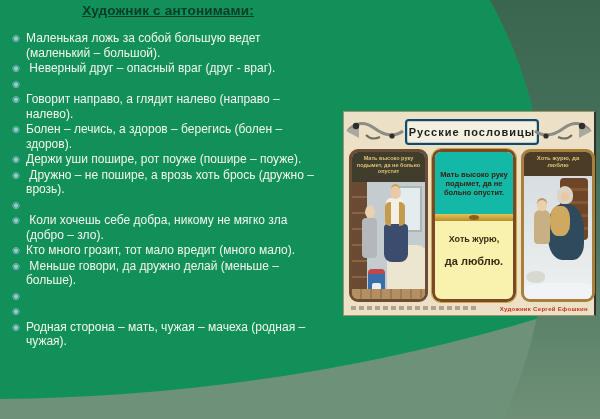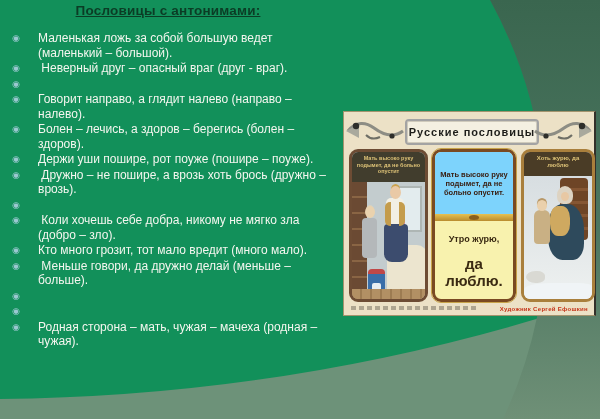--- a/index.html
+++ b/index.html
@@ -19,36 +19,36 @@
 
   
   .bullets{position:absolute;left:6px;top:31px;width:322px;}
   .b-row{display:flex;align-items:flex-start;margin:0 0 1px 0;}
   .b-mark{
     flex:0 0 20px;font-size:9px;line-height:14.5px;text-align:center;
     color:var(--bullet-blue,#9cc8d2);
   }
   .b-txt{
     flex:1;max-width:288px;font-size:12px;line-height:14.5px;
-    color:#f4f6ef;white-space:pre-wrap;margin-left:12px;
+    color:#f4f6ef;white-space:pre-wrap;
   }
 
   
   .poster{
     position:absolute;left:343px;top:111px;width:253px;height:205px;
     background:#ece1c6;border:1px solid #a4946e;border-right:2px solid #33302a;
     box-sizing:border-box;
   }
   .poster-header{position:absolute;left:0;top:5px;width:100%;height:28px;}
   .orn{position:absolute;top:2px;width:58px;height:24px;}
   .orn.left{left:2px;}
   .orn.right{right:2px;transform:scaleX(-1);}
   .banner{
     position:absolute;left:61px;top:2px;width:130px;height:22px;
-    background:#f4f0e1;border:2px solid #a3a3a3;border-radius:4px;
+    background:#f4f0e1;border:2px solid #0c4a6e;border-radius:4px;
     box-shadow:0 0 0 1px #cfcabb inset;
     display:flex;align-items:center;justify-content:center;
   }
   .banner-text{font-size:11px;font-weight:bold;color:#1d1d1a;letter-spacing:1px;white-space:nowrap;}
 
   .panel{position:absolute;top:37px;height:153px;box-sizing:border-box;border-radius:9px;overflow:hidden;}
   .panel-left {left:5px;  width:79px;border:3px solid #6d4c34;background:#c3ccce;}
   .panel-mid  {left:88px; width:84px;border:3px solid #7a4a22;outline:1px solid #c8a44a;background:#f8f2ae;}
   .panel-right{left:177px;width:74px;border:3px solid #a97f3c;background:linear-gradient(#d3dade,#eef1f0);}
 
@@ -72,30 +72,30 @@
   .mother-skirt{position:absolute;left:32px;top:42px;width:24px;height:38px;background:#3c4c6e;border-radius:4px 4px 8px 8px;}
   .boy-head{position:absolute;left:13px;top:24px;width:10px;height:12px;background:#ead2ae;border-radius:50%;box-shadow:0 -2px 0 -1px #d8d2c0;}
   .boy-body{position:absolute;left:10px;top:36px;width:15px;height:40px;background:#b4b8ba;border-radius:4px;}
   .backpack{position:absolute;left:16px;bottom:2px;width:17px;height:23px;background:#3a6ea8;border-radius:4px;border-top:5px solid #c04848;}
   .bp-pocket{position:absolute;left:4px;top:9px;width:9px;height:8px;background:#e8eef2;border-radius:2px;}
   .floor{position:absolute;left:0;bottom:0;width:100%;height:10px;background:#b29064;
          background-image:repeating-linear-gradient(90deg,#b29064 0 8px,#9d7c52 8px 10px);}
 
   
   .mid-top{
-    height:62px;background:#7dd3fc;display:flex;align-items:center;justify-content:center;
+    height:62px;background:#14b8a6;display:flex;align-items:center;justify-content:center;
     padding:2px 3px;box-sizing:border-box;
   }
   .mid-top-text{font-size:7.5px;line-height:9px;font-weight:bold;color:#3a2014;text-align:center;}
   .mid-divider{height:7px;background:linear-gradient(#e6c152,#b98c2e);position:relative;}
   .mid-divider:after{content:"";position:absolute;left:50%;top:1px;width:10px;height:5px;margin-left:-5px;
                      background:#8a5f1c;border-radius:50%;}
   .mid-bottom{text-align:center;}
   .mid-line1{margin-top:13px;font-size:9px;font-weight:bold;color:#3a2a12;}
-  .mid-line2{margin-top:11px;font-size:15px;font-weight:bold;color:#3a2a12;}
+  .mid-line2{margin-top:11px;font-size:11px;font-weight:bold;color:#3a2a12;}
 
   
   .wscene{position:relative;width:100%;height:123px;}
   .chair{position:absolute;right:4px;top:2px;width:28px;height:62px;background:#6e4526;
          background-image:repeating-linear-gradient(#6e4526 0 10px,#855633 10px 13px);border-radius:4px;}
   .woman-coat{position:absolute;left:24px;top:28px;width:36px;height:56px;background:#2e4a5c;border-radius:40% 45% 30% 40%;}
   .woman-shawl{position:absolute;left:33px;top:10px;width:16px;height:18px;background:#ddd3c2;border-radius:50% 50% 40% 40%;}
   .woman-face{position:absolute;left:37px;top:16px;width:8px;height:9px;background:#e8c8a4;border-radius:50%;}
   .woman-fur{position:absolute;left:26px;top:30px;width:20px;height:30px;background:#cfa960;border-radius:40%;}
   .child{position:absolute;left:10px;top:34px;width:16px;height:34px;background:#c9b084;border-radius:6px 6px 4px 4px;}
@@ -124,21 +124,21 @@
         <stop offset="0" stop-color="#3a664f"></stop>
         <stop offset="0.55" stop-color="#4c7660"></stop>
         <stop offset="1" stop-color="#6f9077"></stop>
       </linearGradient>
     </defs>
     <rect width="600" height="419" fill="#12905a"></rect>
     <path d="M0,399 Q310,396 600,299 L600,419 L0,419 Z" fill="#6d9279"></path>
     <path d="M490,0 A463,463 0 0 1 503,419 L600,419 L600,0 Z" fill="url(#darkband)"></path>
   </svg>
 
-  <div class="slide-title">Пословицы с антонимами:</div>
+  <div class="slide-title">Художник с антонимами:</div>
 
   <div class="bullets" id="bullets">
       <div class="b-row">
         <span class="b-mark">◉</span>
         <span class="b-txt">Маленькая ложь за собой большую ведет (маленький – большой).</span>
       </div>
       <div class="b-row">
         <span class="b-mark">◉</span>
         <span class="b-txt"> Неверный друг – опасный враг (друг - враг).</span>
       </div>
@@ -229,21 +229,21 @@
         <div class="floor"></div>
       </div>
     </div>
 
     <div class="panel panel-mid">
       <div class="mid-top">
         <div class="mid-top-text">Мать высоко руку подымет, да не больно опустит.</div>
       </div>
       <div class="mid-divider"></div>
       <div class="mid-bottom">
-        <div class="mid-line1">Утро журю,</div>
+        <div class="mid-line1">Хоть журю,</div>
         <div class="mid-line2">да люблю.</div>
       </div>
     </div>
 
     <div class="panel panel-right">
       <div class="cap-band cap-right">Хоть журю, да люблю</div>
       <div class="wscene">
         <div class="chair"></div>
         <div class="snow"></div>
         <div class="woman-coat"></div>

